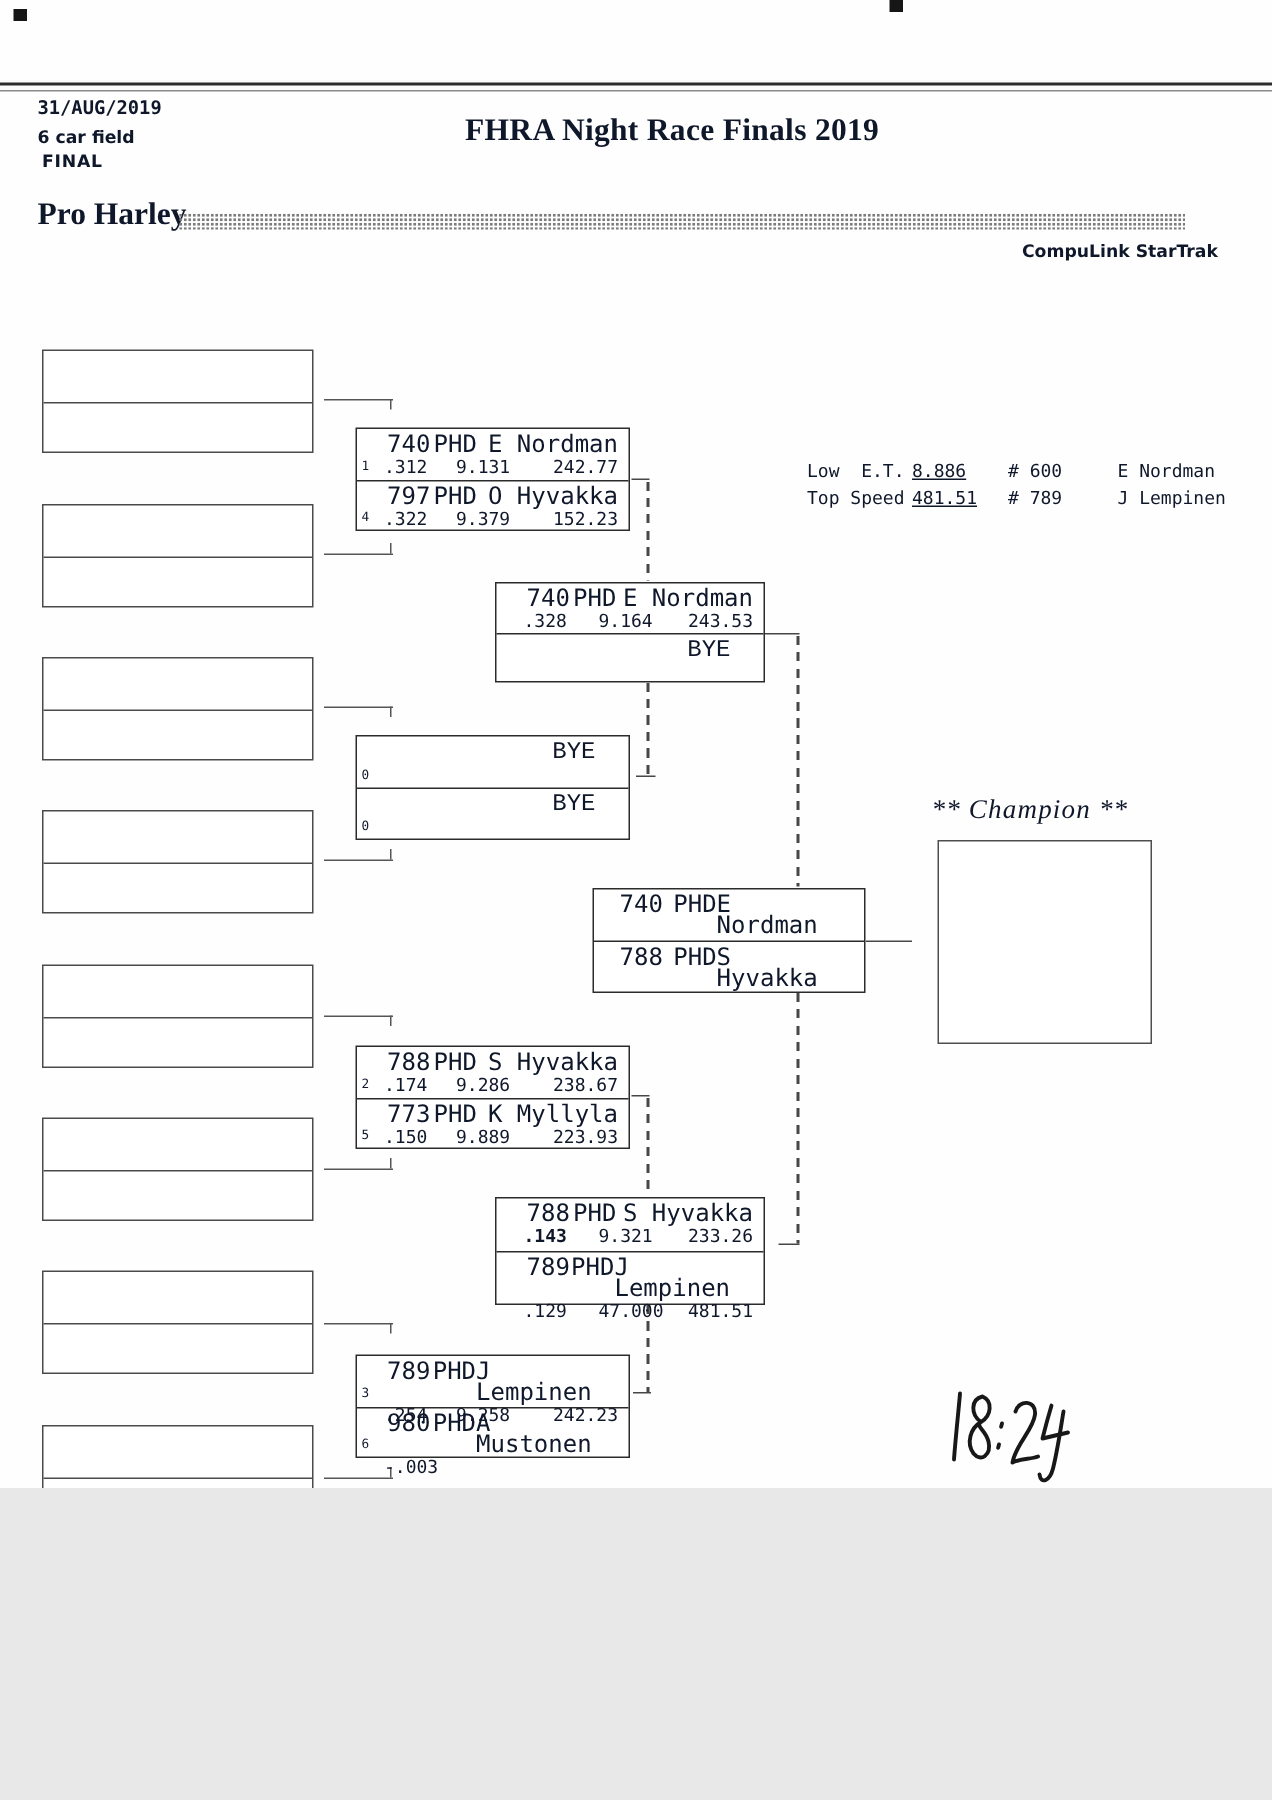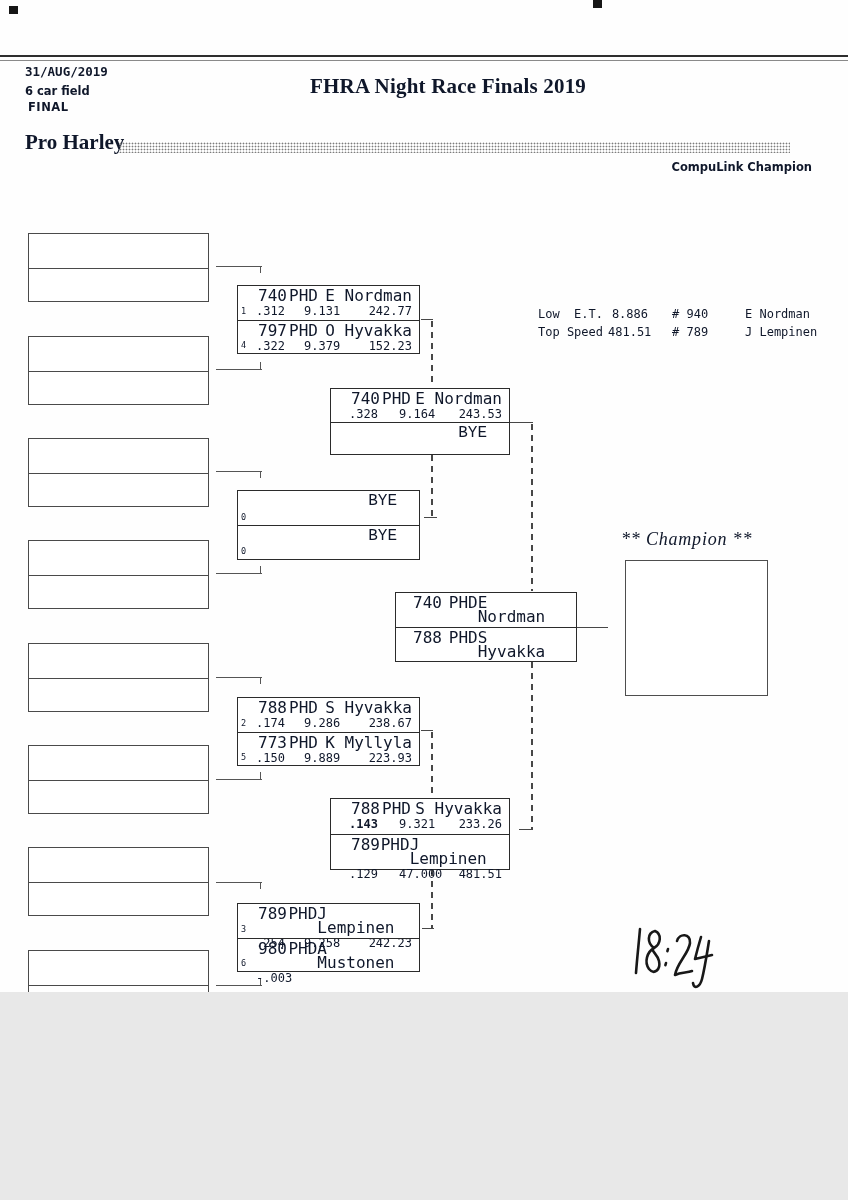--- a/index.html
+++ b/index.html
@@ -37,21 +37,21 @@
   .drv{margin-left:auto;}
   .rt{width:48px;}
   .spd{margin-left:auto;}
   .bye{margin-left:auto;padding-right:15px;font-family:Liberation Mono, monospace;}
   .seed{position:absolute;left:3px;bottom:4px;font-size:8.5px;line-height:8.5px;}
 
   
   .stats{position:absolute;left:538px;top:307px;font-size:12px;}
   .srow{display:flex;height:18px;align-items:flex-start;}
   .slabel{width:70px;font-weight:normal;white-space:pre;}
-  .sval{width:40px;text-align:right;}
+  .sval{width:40px;text-decoration:underline;}
   .scar{margin-left:24px;width:49px;}
   .sdrv{margin-left:24px;}
 
   
   .hline{position:absolute;height:0;border-top:1.6px solid #474747;}
   .vdash{position:absolute;width:1.8px;background:repeating-linear-gradient(to bottom,#474747 0 6px,transparent 6px 11px);}
 
   
   .champ-label{position:absolute;left:621px;top:529px;font:italic 18px "Liberation Serif",serif;letter-spacing:.8px;}
   .champ-box{position:absolute;left:625px;top:560px;width:141px;height:134px;border:1.4px solid #4e4e4e;background:#fff;}
@@ -69,21 +69,21 @@
 
   <div class="rule1" style="top:55px;"></div>
   <div class="rule2" style="top:59.6px;"></div>
 
   <div class="hdr-date">31/AUG/2019</div>
   <div class="hdr-field">6 car field</div>
   <div class="hdr-round">FINAL</div>
   <div class="title">FHRA Night Race Finals 2019</div>
   <div class="classname">Pro Harley</div>
   <div class="band"></div>
-  <div class="system">CompuLink Champion</div>
+  <div class="system">CompuLink StarTrak</div>
 
   <div class="ebox" style="top:233px;"></div>
   <div class="ebox" style="top:336px;"></div>
   <div class="ebox" style="top:438px;"></div>
   <div class="ebox" style="top:540px;"></div>
   <div class="ebox" style="top:643px;"></div>
   <div class="ebox" style="top:745px;"></div>
   <div class="ebox" style="top:847px;"></div>
   <div class="ebox" style="top:950px;"></div>
 
@@ -144,21 +144,21 @@
         <span class="et">9.379</span>
         <span class="spd">152.23</span>
       </div>
     </div>
   </div>
 
   <div class="stats">
     <div class="srow">
       <span class="slabel">Low  E.T.</span>
       <span class="sval">8.886</span>
-      <span class="scar"># 940</span>
+      <span class="scar"># 600</span>
       <span class="sdrv">E Nordman</span>
     </div>
     <div class="srow">
       <span class="slabel">Top Speed</span>
       <span class="sval">481.51</span>
       <span class="scar"># 789</span>
       <span class="sdrv">J Lempinen</span>
     </div>
   </div>
 

